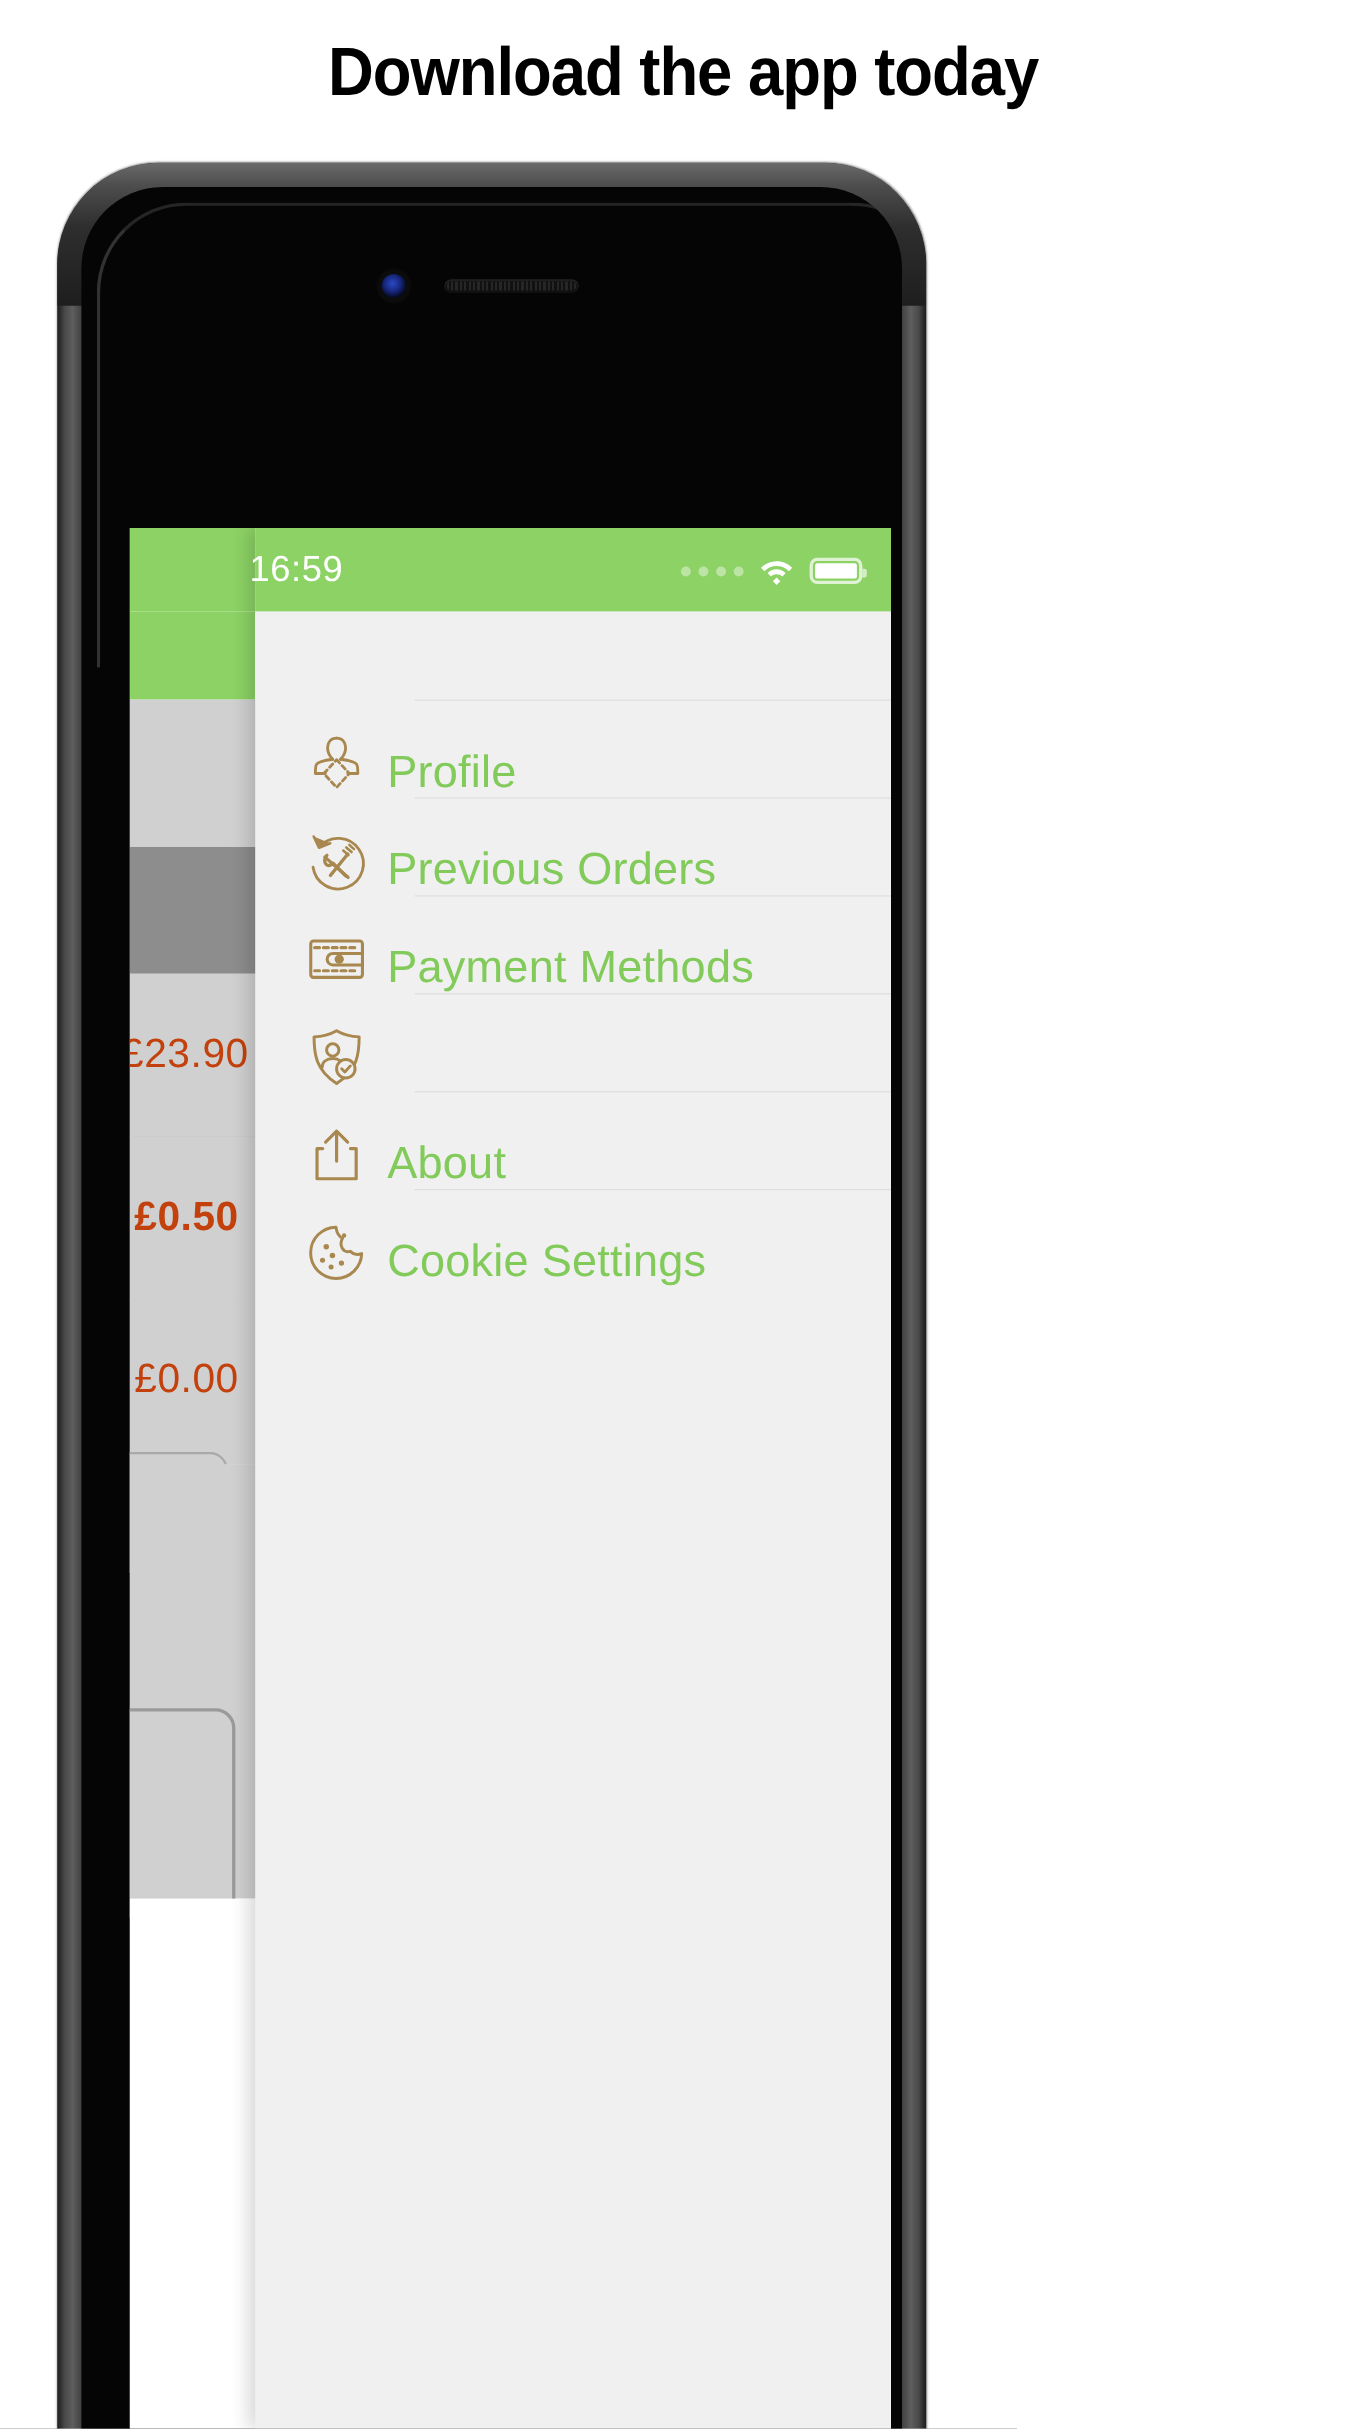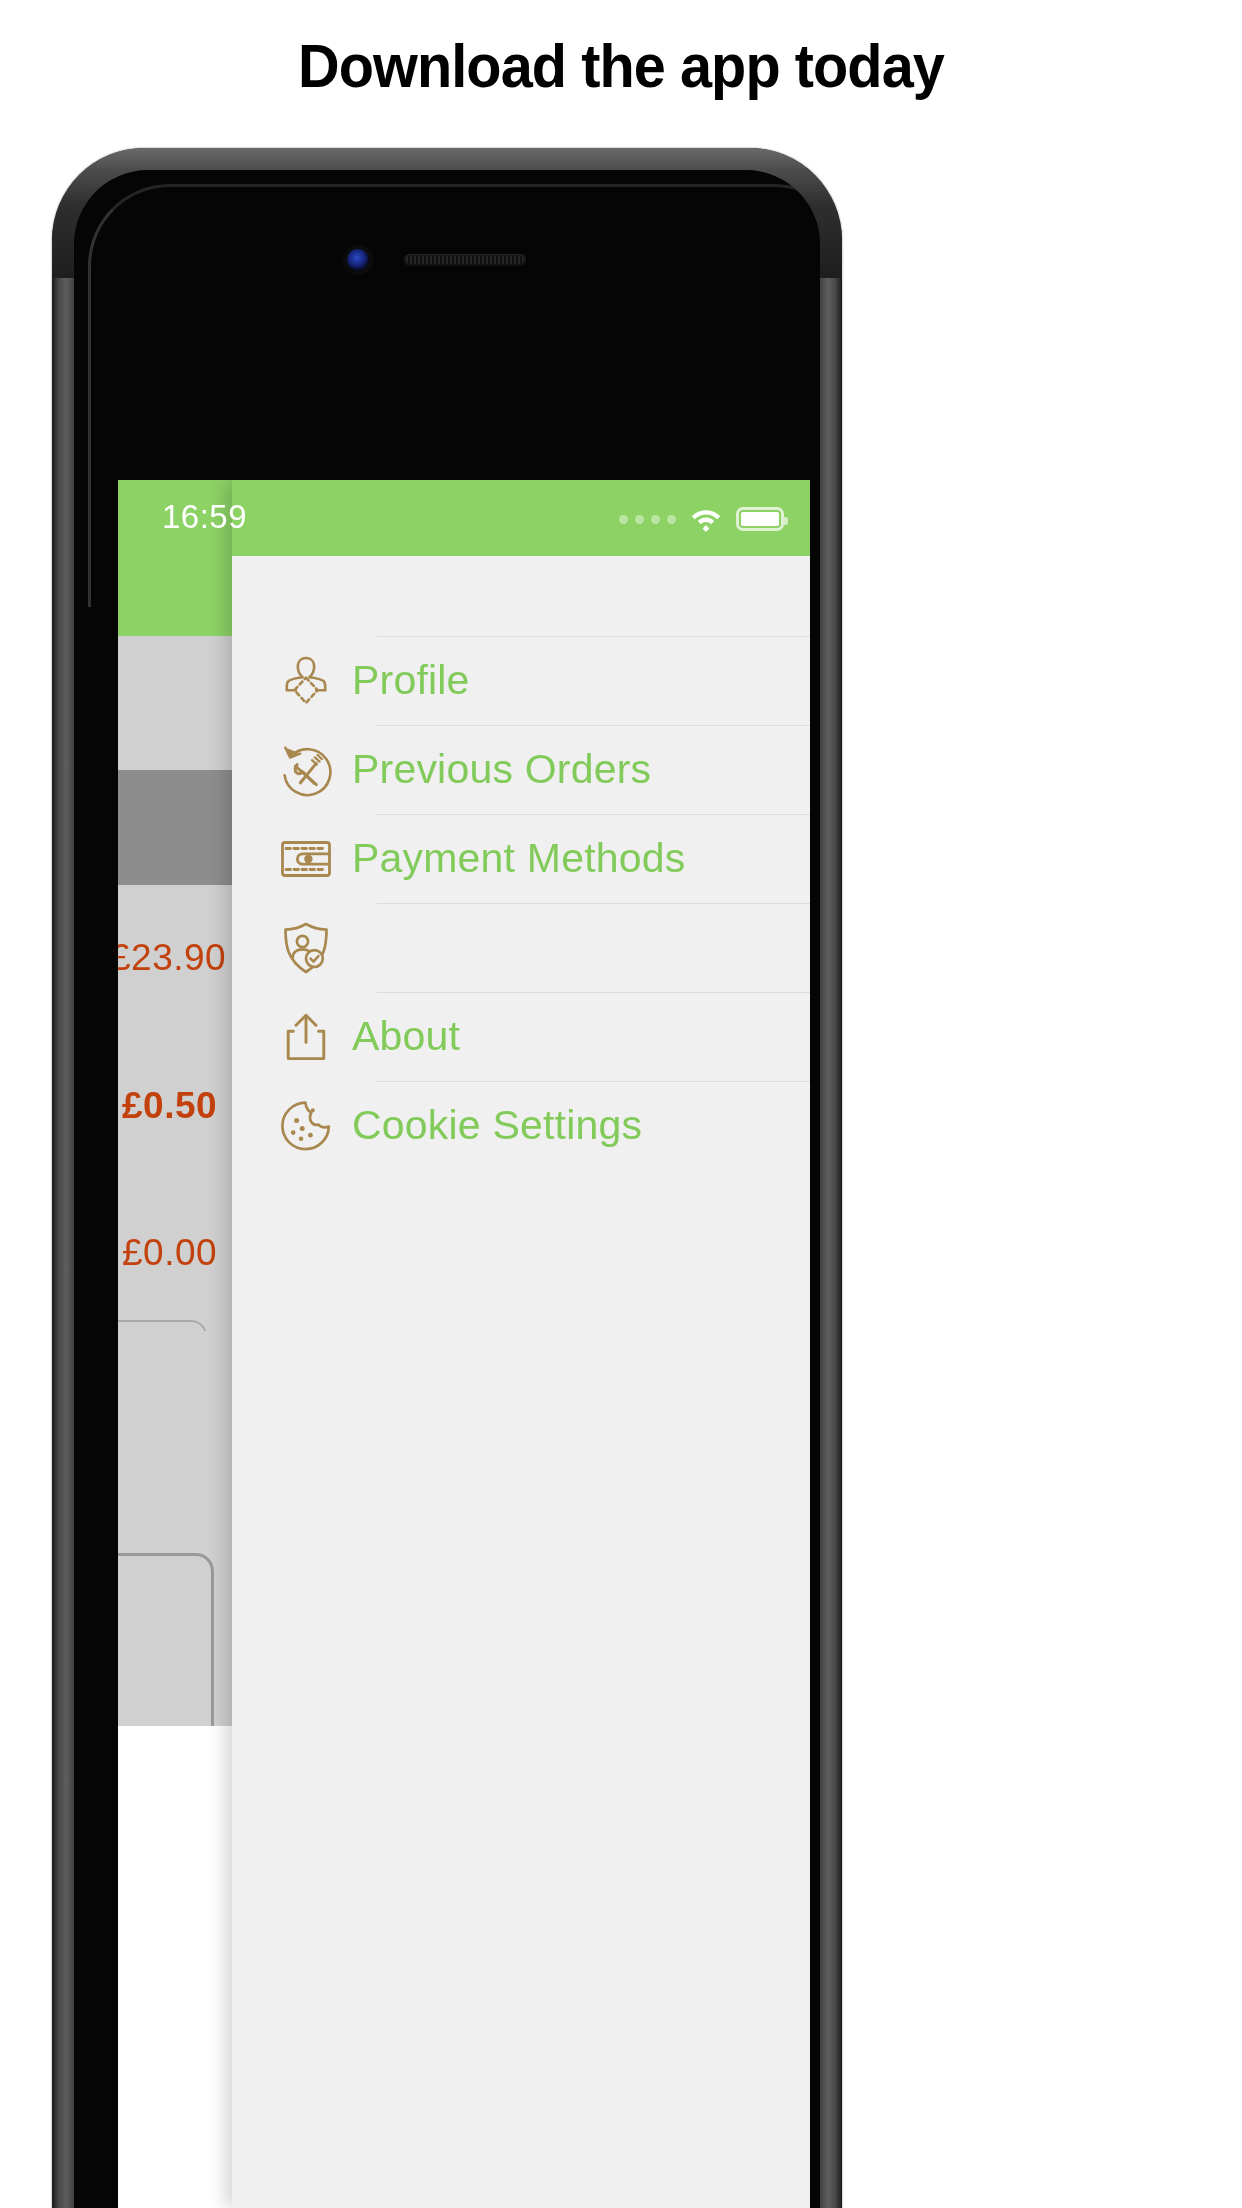--- a/index.html
+++ b/index.html
@@ -128,42 +128,42 @@
   
   .drawer{
     position:absolute;left:114px;top:0;width:578px;height:1728px;
     background:#f0f0f0;
     box-shadow:-7px 0 16px rgba(0,0,0,.16);
   }
   .drawer-statusbar{
     position:absolute;left:0;top:0;width:578px;height:76px;background:#8CD265;
   }
   .status-time{
-    position:absolute;left:-70px;top:18px;width:150px;text-align:left;
+    position:absolute;left:-70px;top:18px;width:150px;text-align:right;
     color:#ffffff;font-size:33px;font-weight:500;letter-spacing:.5px;
   }
   .status-right{
     position:absolute;right:26px;top:22px;height:34px;display:flex;align-items:center;gap:13px;
   }
   .sig-dots{display:flex;gap:7px;align-items:center;}
   .sig-dots span{width:9px;height:9px;border-radius:50%;background:rgba(255,255,255,.42);}
   .wifi-ic{width:34px;height:26px;}
   .batt{
     width:48px;height:24px;border:3px solid rgba(255,255,255,.72);border-radius:7px;
     position:relative;box-sizing:border-box;padding:2px;
   }
   .batt::after{content:"";position:absolute;right:-7px;top:7px;width:4px;height:8px;border-radius:0 2px 2px 0;background:rgba(255,255,255,.62);}
   .batt i{display:block;width:100%;height:100%;background:#ffffff;border-radius:2px;}
 
   .drawer-gap{position:absolute;left:0;top:76px;width:578px;height:80px;background:#f0f0f0;}
 
   
   .menu{position:absolute;left:0;top:156px;width:578px;}
   .menu-item{
-    position:relative;height:89px;display:flex;align-items:center;
+    position:relative;height:89px;display:flex;align-items:flex-end;
     padding-left:28px;box-sizing:border-box;
   }
   .menu-item .sep{
     position:absolute;left:145px;right:0;top:0;height:1px;background:#dcdcdc;
   }
   .menu-icon{
     width:92px;min-width:92px;height:62px;display:flex;align-items:center;justify-content:center;
   }
   .menu-label{
     color:#82CB5B;font-size:41px;letter-spacing:.2px;white-space:nowrap;

